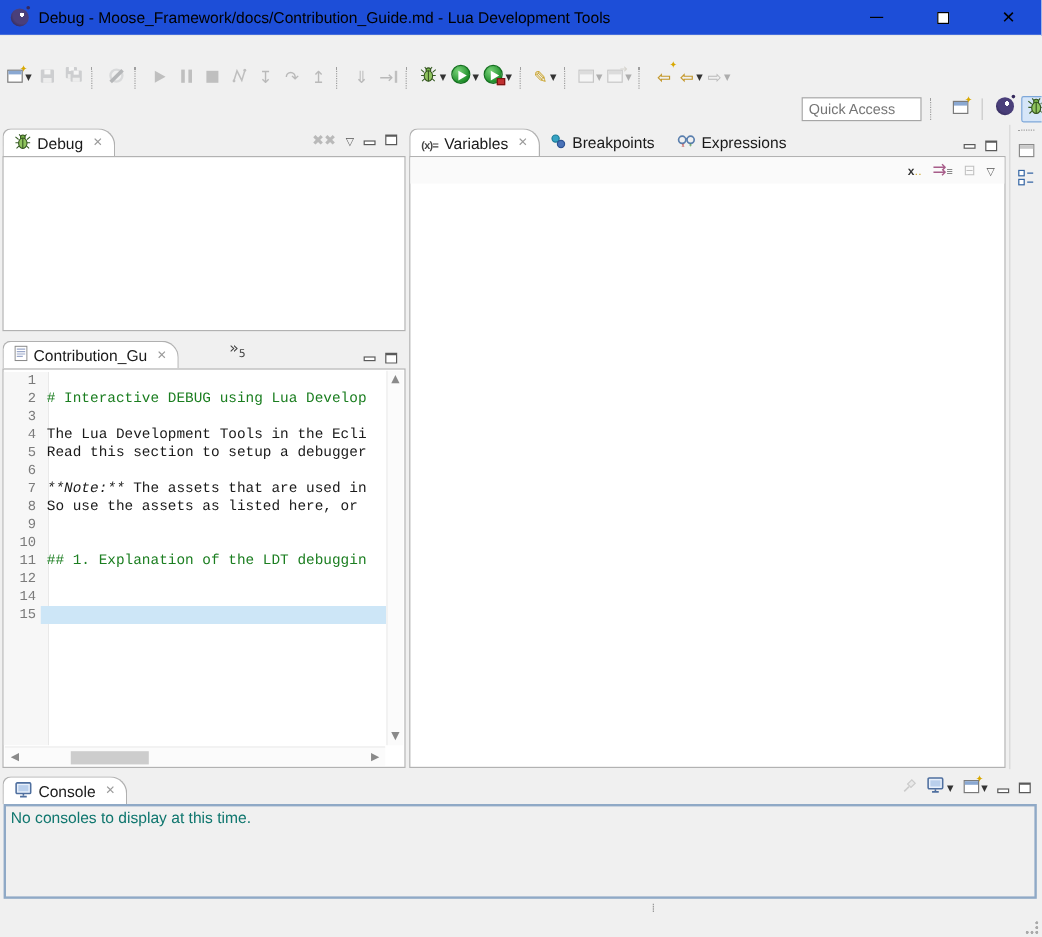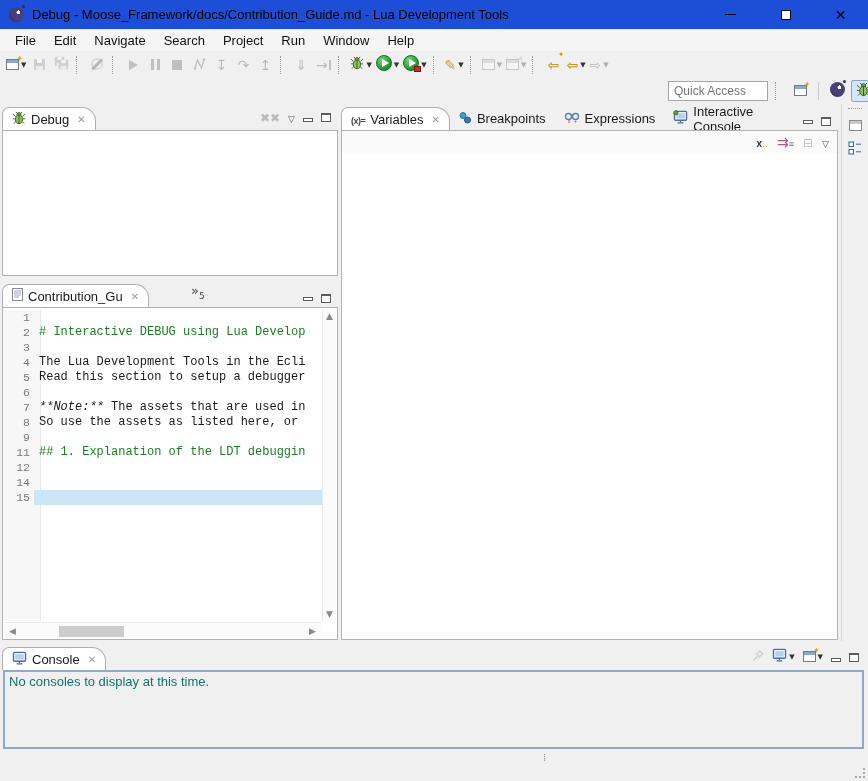--- a/index.html
+++ b/index.html
@@ -148,30 +148,20 @@
         </div>
       <div class="wc wc-max">
           <i></i>
         </div>
       <div class="wc wc-close">
           <span>✕</span>
         </div>
     </div>
   </div>
 
-  <div class="menubar" id="menubar">
-      <span class="menu-item">File</span>
-      <span class="menu-item">Edit</span>
-      <span class="menu-item">Navigate</span>
-      <span class="menu-item">Search</span>
-      <span class="menu-item">Project</span>
-      <span class="menu-item">Run</span>
-      <span class="menu-item">Window</span>
-      <span class="menu-item">Help</span>
-    </div>
 
   <div class="toolbar" id="main-toolbar">
       <span class="tb-btn">
         <span><span class="ic-win"><b class="st">✦</b></span></span>
         <span class="dd">▼</span>
       </span>
       <span class="tb-btn disabled">
         <span><span class="ic-save"></span></span>
       </span>
       <span class="tb-btn disabled">
@@ -335,20 +325,21 @@
       <div class="ed-rows" id="editor-rows">
           <div class="ed-row"><span class="ln">1</span><span class="code"></span></div>
           <div class="ed-row"><span class="ln">2</span><span class="code"><span class="seg-heading"># Interactive DEBUG using Lua Develop</span></span></div>
           <div class="ed-row"><span class="ln">3</span><span class="code"></span></div>
           <div class="ed-row"><span class="ln">4</span><span class="code"><span class="seg-plain">The Lua Development Tools in the Ecli</span></span></div>
           <div class="ed-row"><span class="ln">5</span><span class="code"><span class="seg-plain">Read this section to setup a debugger</span></span></div>
           <div class="ed-row"><span class="ln">6</span><span class="code"></span></div>
           <div class="ed-row"><span class="ln">7</span><span class="code"><span class="seg-italic">**Note:**</span><span class="seg-plain"> The assets that are used in</span></span></div>
           <div class="ed-row"><span class="ln">8</span><span class="code"><span class="seg-plain">So use the assets as listed here, or</span></span></div>
           <div class="ed-row"><span class="ln">9</span><span class="code"></span></div>
+          <div class="ed-row"><span class="ln">10</span><span class="code"></span></div>
           <div class="ed-row"><span class="ln">11</span><span class="code"><span class="seg-heading">## 1. Explanation of the LDT debuggin</span></span></div>
           <div class="ed-row"><span class="ln">12</span><span class="code"></span></div>
           <div class="ed-row"><span class="ln">14</span><span class="code"></span></div>
           <div class="ed-row cur"><span class="ln">15</span><span class="code"></span></div>
         </div>
       <div class="ed-vsb">
         <span class="sb-arrow">▲</span>
         <span class="sb-arrow">▼</span>
       </div>
       <div class="ed-hsb">
@@ -375,30 +366,20 @@
         </div>
         <div class="tab">
           <span><svg width="16" height="12" viewBox="0 0 16 12">
               <circle cx="4.5" cy="5.5" r="3" fill="none" stroke="#5a7fae" stroke-width="1.4"></circle>
               <circle cx="11.5" cy="5.5" r="3" fill="none" stroke="#5a7fae" stroke-width="1.4"></circle>
               <path d="M7.5,5 Q8,3.5 8.5,5" fill="none" stroke="#5a7fae"></path>
               <text x="4" y="11.5" font-size="5" fill="#b33">x</text>
               <text x="10" y="11.5" font-size="5" fill="#383">+</text>
             </svg></span>
           <span>Expressions</span>
-        </div>
-        <div class="tab">
-          <span><svg width="15" height="14" viewBox="0 0 16 15">
- <rect x="1.5" y="1.5" width="13" height="9.5" rx="1" fill="#e8f0fb" stroke="#4f6f9f" stroke-width="1.4"></rect>
- <rect x="3.5" y="3.5" width="9" height="5.5" fill="#b9cfec"></rect>
- <line x1="8" y1="11.5" x2="8" y2="13" stroke="#4f6f9f" stroke-width="1.4"></line>
- <line x1="5" y1="13.8" x2="11" y2="13.8" stroke="#4f6f9f" stroke-width="1.4"></line>
- <circle cx="3" cy="3" r="2.2" fill="#58a832" stroke="#2f6e14"></circle>
-            </svg></span>
-          <span>Interactive Console</span>
         </div>
         <div class="tab-icons">
           <span class="ic-min2"></span>
           <span class="ic-max2"></span>
         </div>
       </div>
     <div class="content" style="top:24px;">
       <div class="view-toolbar" id="variables-toolbar">
           <span class="vt-ic">
             <span><span style="font-size:10px;color:#333;font-weight:bold">x</span><span style="color:#c9a227;font-size:9px">‥</span></span>

